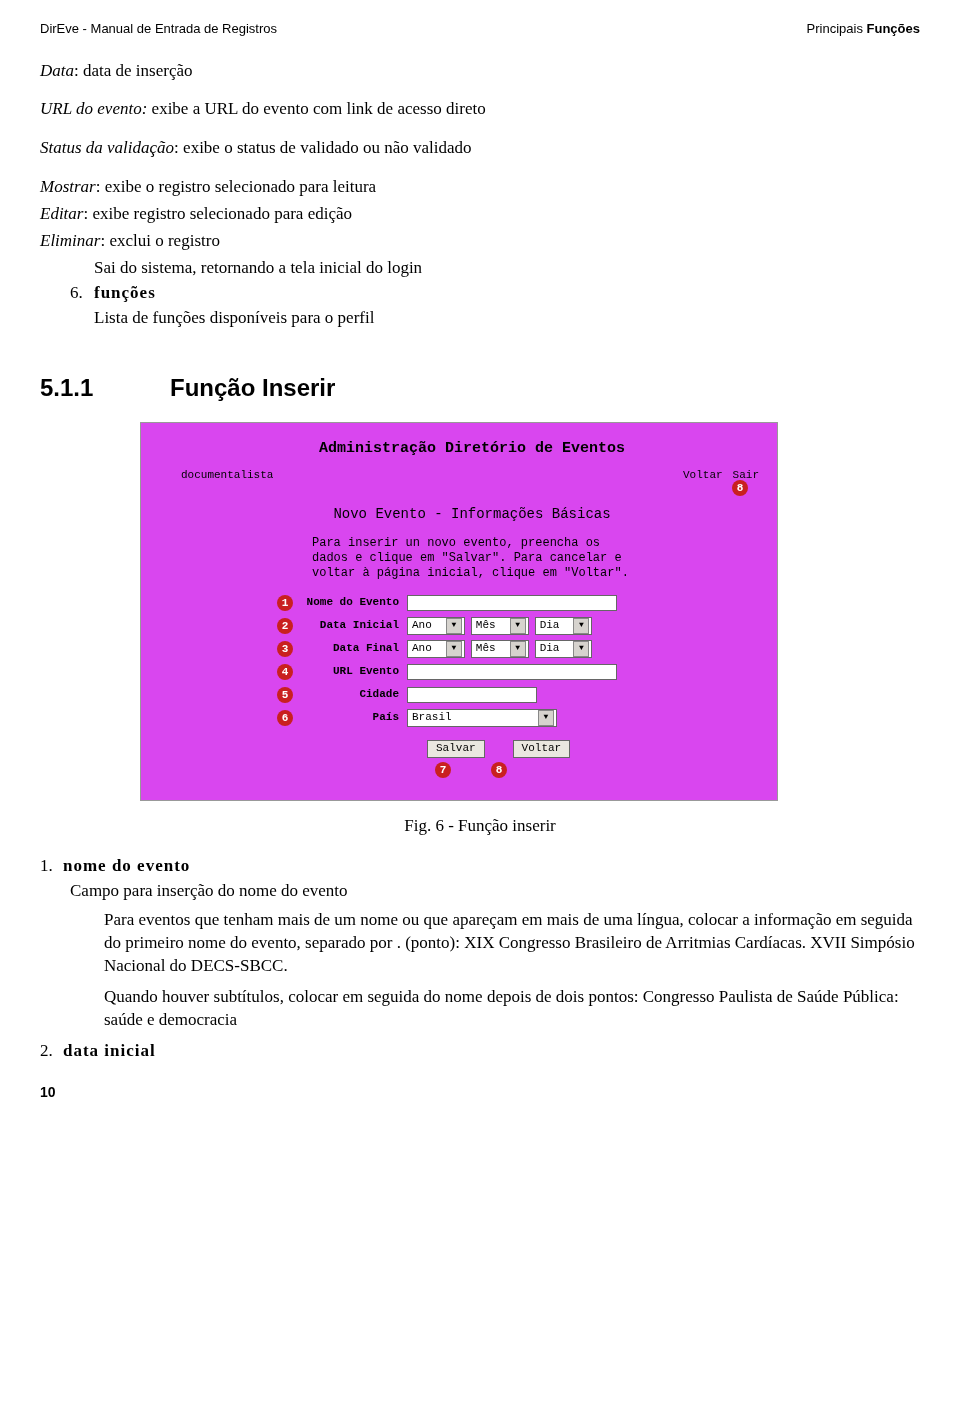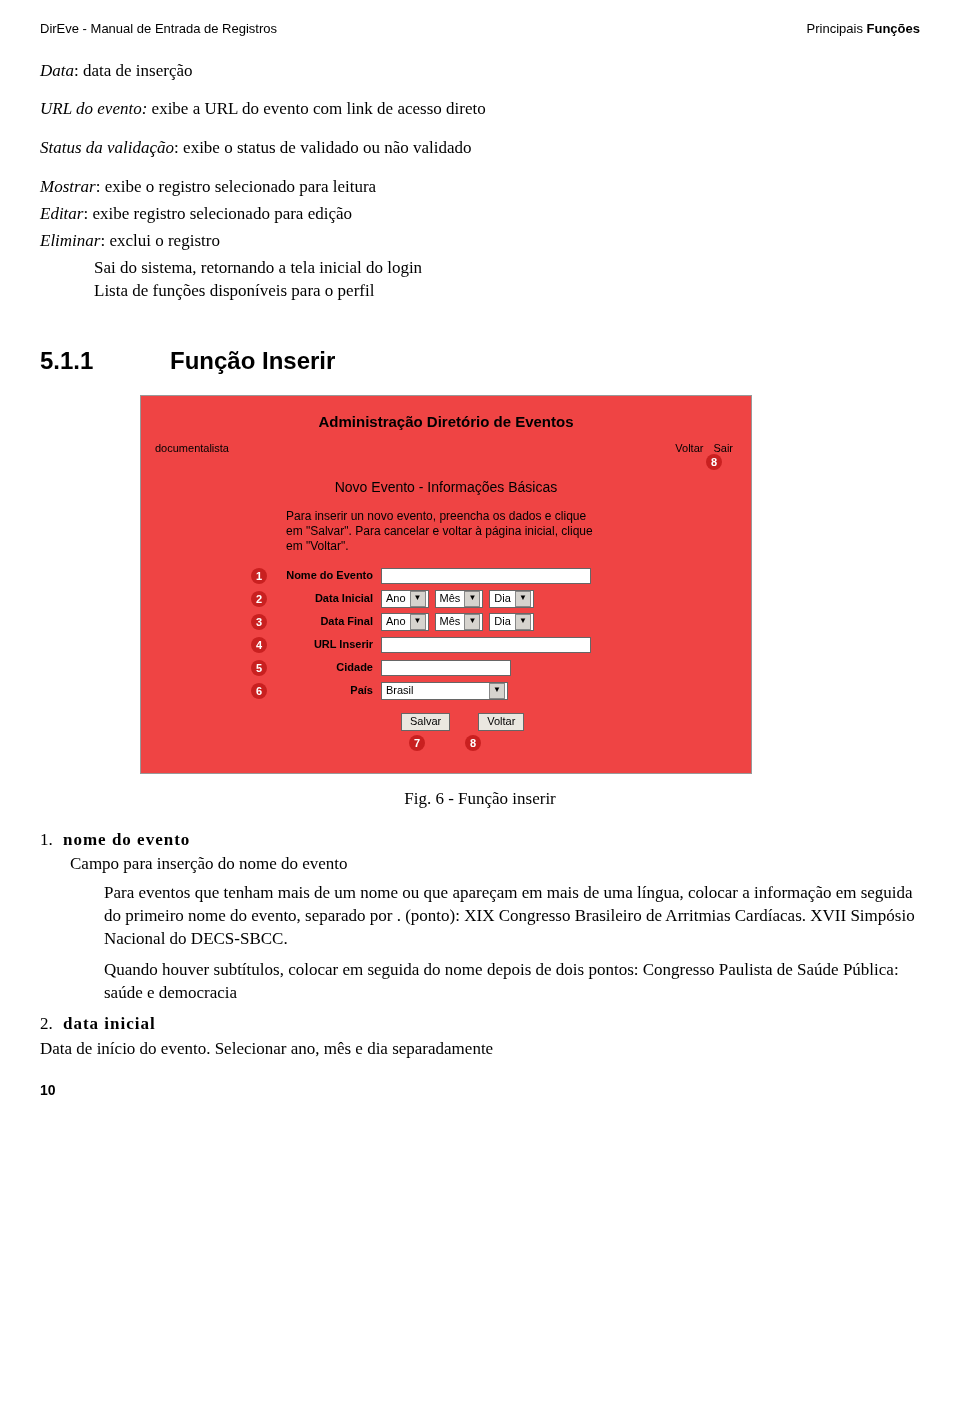--- a/index.html
+++ b/index.html
@@ -47,24 +47,25 @@
   .lower-item-label { font-weight:700; letter-spacing:1px; margin-left:6px; }
   .lower-sub { margin-left: 30px; margin-top:2px; margin-bottom:6px; }
   .lower-sub2 { margin-left: 64px; margin-top:2px; margin-bottom:8px; }
   .pagenum { font-family: Arial, sans-serif; font-weight:700; font-size:14px; margin-top:20px; }
 
   
   .shot {
     width: 610px;
     margin: 10px 0 6px 100px;
     border: 1px solid #999;
-    background: #ef4444;
-    font-family: Liberation Sans, sans-serif;
+    background: #d946ef;
+    font-family: Liberation Mono, monospace;
     font-size: 12px;
     color: #000;
+    padding-left: 26px;
   }
   .shot .titlebar {
     text-align: center;
     font-weight: 700;
     font-size: 15px;
     padding: 16px 0 6px 0;
   }
   .shot .toprow {
     display:flex; justify-content: space-between; align-items:flex-start;
     padding: 2px 18px 0 14px;
@@ -84,20 +85,21 @@
   .frow { display:flex; align-items:center; gap:6px; margin:3px 0; height:20px; }
   .frow .lbl { font-weight:700; font-size:11px; width:100px; text-align:right; margin-right:2px; }
   .frow .badge { flex:0 0 16px; }
   .txt-input {
     border:1px solid #666; height:16px; background:#fff; box-sizing:border-box;
   }
   .sel {
     border:1px solid #666; height:18px; background:#fff; font-size:11px;
     display:inline-flex; align-items:center; padding:0 2px 0 4px; box-sizing:border-box;
     position: relative;
+    gap: 10px;
   }
   .sel .arrow {
     width:14px; height:14px; background:#d6d3ce; border:1px solid #888;
     margin-left:4px; display:flex; align-items:center; justify-content:center;
     font-size:8px; color:#000;
   }
   .btnrow { display:flex; gap:28px; align-items:center; margin:12px 0 4px 150px; }
   .btn {
     border:1px solid #666; background:#eae7e0; font-size:11px;
     padding:1px 8px; height:18px; box-sizing:border-box; display:flex; align-items:center;
@@ -130,20 +132,23 @@
   </div>
   <div class="indent2 para">
     <span class="def-label">Editar</span><span>: exibe registro selecionado para edição</span>
   </div>
   <div class="indent2 para">
     <span class="def-label">Eliminar</span><span>: exclui o registro</span>
   </div>
 
   <div class="list-sub">Sai do sistema, retornando a tela inicial do login</div>
 
+  <div class="list-row">
+    <span class="list-num">6.</span><span class="b">funções</span>
+  </div>
   <div class="list-sub">Lista de funções disponíveis para o perfil</div>
 
   <div class="h2">
     <span class="num">5.1.1</span><span>Função Inserir</span>
   </div>
 
   <div class="shot">
     <div class="titlebar">Administração Diretório de Eventos</div>
     <div class="toprow">
       <span>documentalista</span>
@@ -191,32 +196,32 @@
             <span>Mês</span>
             <span class="arrow">▼</span>
           </span>
         <span class="sel">
             <span>Dia</span>
             <span class="arrow">▼</span>
           </span>
       </div>
       <div class="frow">
         <span class="badge">4</span>
-        <span class="lbl">URL Inserir</span>
+        <span class="lbl">URL Evento</span>
         <span class="txt-input" style="width:210px"></span>
       </div>
       <div class="frow">
         <span class="badge">5</span>
         <span class="lbl">Cidade</span>
         <span class="txt-input" style="width:130px"></span>
       </div>
       <div class="frow">
         <span class="badge">6</span>
         <span class="lbl">País</span>
-        <span class="sel" style="width:127px; justify-content:space-between">
+        <span class="sel" style="width:150px; justify-content:space-between">
             <span>Brasil</span>
             <span class="arrow">▼</span>
           </span>
       </div>
 
       <div class="btnrow">
         <span class="btn">Salvar</span>
         <span class="btn">Voltar</span>
       </div>
       <div class="btnbadges">
@@ -233,16 +238,15 @@
     <span class="lower-item-label">nome do evento</span>
   </div>
   <div class="lower-sub">Campo para inserção do nome do evento</div>
   <div class="lower-sub2">Para eventos que tenham mais de um nome ou que apareçam em mais de uma língua, colocar a informação em seguida do primeiro nome do evento, separado por . (ponto): XIX Congresso Brasileiro de Arritmias Cardíacas. XVII Simpósio Nacional do DECS-SBCC.</div>
   <div class="lower-sub2">Quando houver subtítulos, colocar em seguida do nome depois de dois pontos: Congresso Paulista de Saúde Pública: saúde e democracia</div>
 
   <div class="lower-item">
     <span class="lower-list-num">2.</span>
     <span class="lower-item-label">data inicial</span>
   </div>
-  <div>Data de início do evento. Selecionar ano, mês e dia separadamente</div>
 
   <div class="pagenum">10</div>
 </div>
 
 </body></html>

